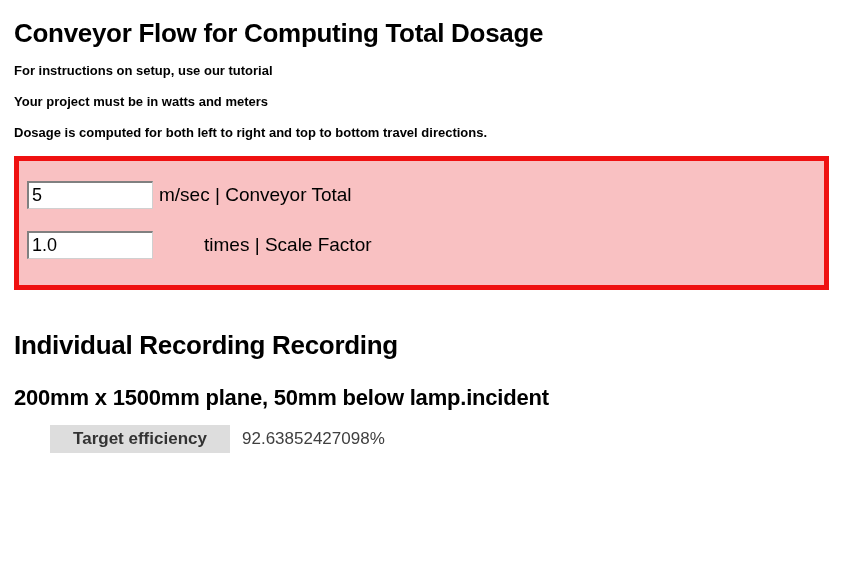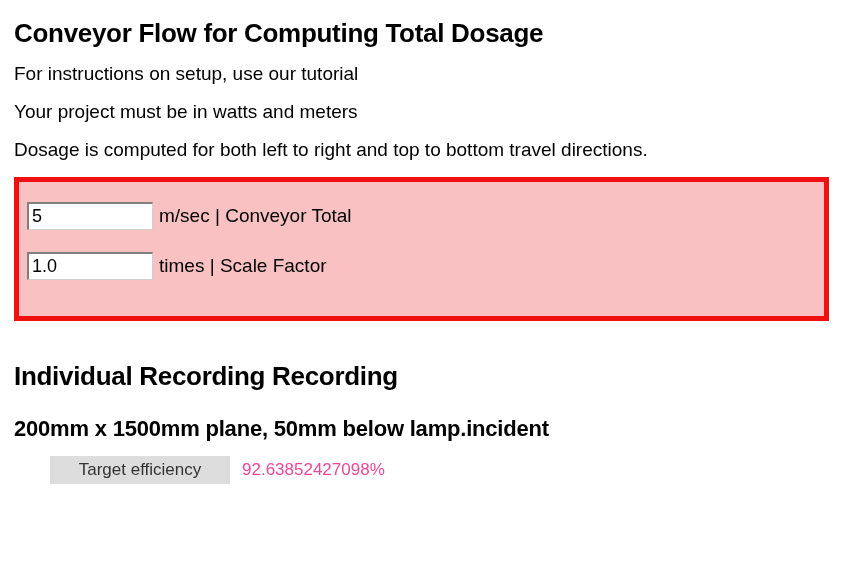--- a/index.html
+++ b/index.html
@@ -15,37 +15,39 @@
       padding: 18px 14px;
       width: 843px;
     }
     h2.section-heading {
       font-size: 26px;
       font-weight: bold;
       margin-bottom: 14px;
       letter-spacing: -0.3px;
     }
     p.intro-line {
-      font-size: 19px;
+      font-size: 13px;
       margin-bottom: 16px;
+      font-weight: bold;
     }
     .red-box {
       border: 5px solid #ef1111;
       background: #f9c1c2;
       padding: 20px 8px 22px 8px;
       margin-top: 6px;
       margin-bottom: 40px;
     }
     .field-row {
       display: flex;
       align-items: center;
       margin-bottom: 22px;
     }
     .field-row:last-child {
-      margin-bottom: 14px;
+      margin-bottom: 4px;
+      gap: 45px;
     }
     .field-row input[type="text"] {
       width: 126px;
       height: 28px;
       font-size: 18px;
       font-family: inherit;
       padding: 0 3px;
       background: #fff;
       border-top: 2px solid #808080;
       border-left: 2px solid #808080;
@@ -68,28 +70,28 @@
       border-collapse: collapse;
       margin-left: 36px;
     }
     .result-table td {
       padding: 4px 12px;
       font-size: 17px;
       vertical-align: middle;
     }
     .result-table td.key-cell {
       background: #ddd;
-      font-weight: normal;
+      font-weight: bold;
       text-align: center;
       color: #333;
       min-width: 180px;
     }
     .result-table td.val-cell {
       background: #fff;
-      color: #ec4899;
+      color: #404040;
       min-width: 160px;
       margin-top: 36px;
     }
   </style>
 </head>
 <body>
 
 <h2 class="section-heading">Conveyor Flow for Computing Total Dosage</h2>
 
 <p class="intro-line">For instructions on setup, use our tutorial</p>

